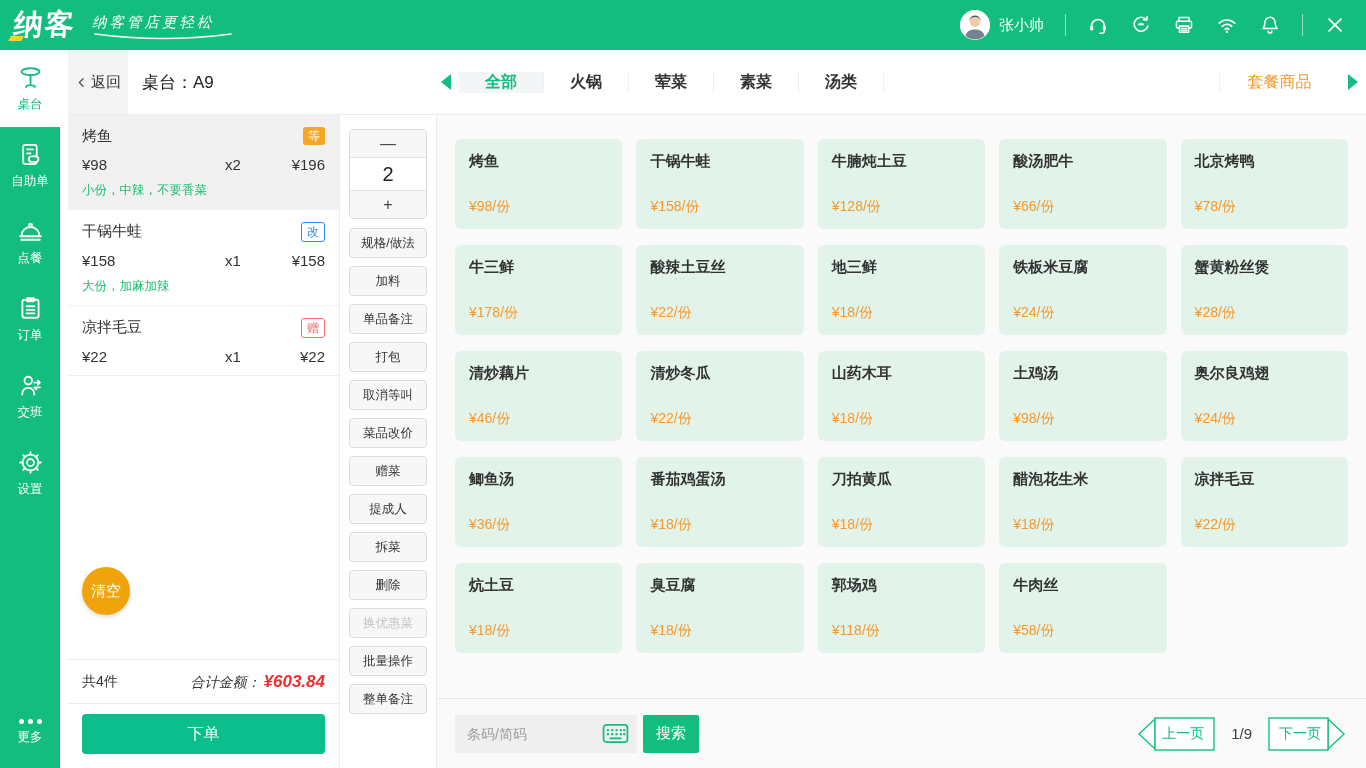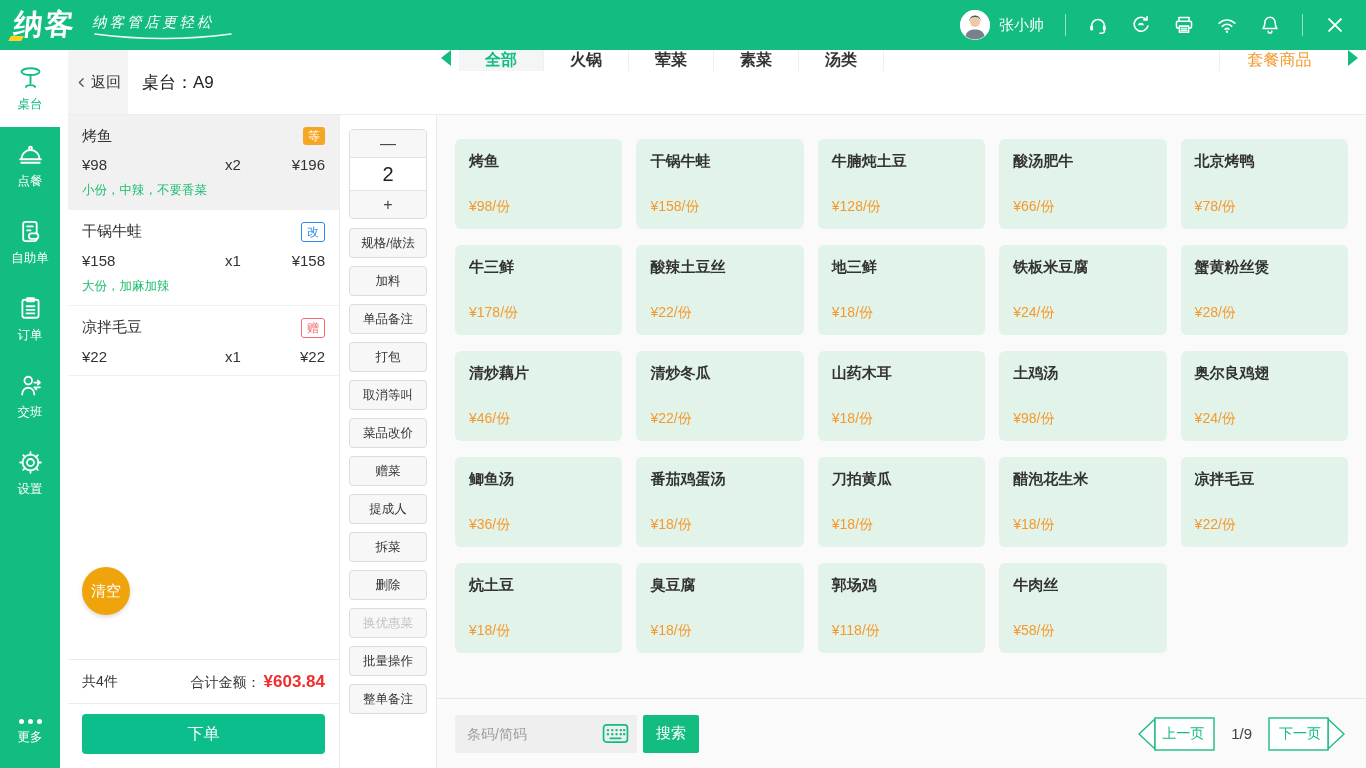--- a/index.html
+++ b/index.html
@@ -37,21 +37,21 @@
   .dots { display:flex; gap:4px; }
   .dots i { width:5px; height:5px; border-radius:50%; background:currentColor; }
 
   .content { flex:1; display:flex; flex-direction:column; background:#fff; padding-left:8px; min-width:0; }
 
   
   .header-strip { flex:0 0 65px; display:flex; align-items:stretch; border-bottom:1px solid #ececec; background:#fff; }
   .back-btn { width:60px; background:#f4f4f4; border:none; display:flex; align-items:center; justify-content:center; gap:3px; font-size:15px; color:#333; cursor:pointer; }
   .back-btn svg { width:13px; height:13px; color:#555; }
   .table-title { display:flex; align-items:center; margin-left:14px; width:290px; font-size:17px; color:#222; }
-  .tabs { flex:1; display:flex; align-items:flex-start; min-width:0; }
+  .tabs { flex:1; display:flex; align-items:center; min-width:0; }
   .tab-arrow { width:27px; border:none; background:none; display:flex; align-items:center; justify-content:center; cursor:pointer; }
   .tri-left { width:0; height:0; border-style:solid; border-width:8px 10px 8px 0; border-color:transparent var(--brand-green,#13bd80) transparent transparent; }
   .tri-right { width:0; height:0; border-style:solid; border-width:8px 0 8px 10px; border-color:transparent transparent transparent var(--brand-green,#13bd80); }
   .tab { width:85px; border:none; border-right:1px solid #f0f0f0; background:#fff; font-size:16px; font-weight:bold; color:#333; cursor:pointer; }
   .tab:first-of-type { border-left:1px solid #f0f0f0; }
   .tab.active { background:#f4f5f6; color:var(--brand-green,#13bd80); }
   .tabs-spacer { flex:1; }
   .combo-btn { width:120px; border:none; border-left:1px solid #f0f0f0; background:#fff; color:var(--accent-orange,#f5992e); font-size:16px; font-weight:normal; cursor:pointer; }
 
   .content-row { flex:1; display:flex; min-height:0; }
@@ -66,21 +66,21 @@
   .badge { font-size:12px; line-height:1; padding:3px 5px; border-radius:3px; }
   .badge-wait { background:var(--badge-wait,#f5a623); color:#fff; }
   .badge-modify { border:1px solid var(--badge-modify,#2d8cf0); color:var(--badge-modify,#2d8cf0); background:#fff; }
   .badge-gift { border:1px solid var(--badge-gift,#f56c6c); color:var(--badge-gift,#f56c6c); background:#fff; }
   .o-row2 { display:grid; grid-template-columns:1fr 44px 70px; margin-top:10px; font-size:15px; color:#333; }
   .o-qty { text-align:center; }
   .o-total { text-align:right; }
   .o-note { margin-top:9px; font-size:12.5px; color:var(--note-green,#1abd6e); }
   .clear-btn { margin:auto 0 44px 14px; width:48px; height:48px; border-radius:50%; border:none; background:var(--clear-orange,#f0a40c); color:#fff; font-size:15px; cursor:pointer; box-shadow:0 2px 4px rgba(0,0,0,.15); }
   .order-summary { flex:0 0 44px; border-top:1px solid #ebebeb; display:flex; align-items:center; padding:0 14px; font-size:14px; color:#333; }
-  .sum-right { margin-left:auto; display:flex; align-items:baseline; gap:3px; }
+  .sum-right { margin-left:auto; display:flex; align-items:baseline; gap:3px;font-style:italic; }
   .sum-amount { color:var(--total-red,#f12d2d); font-size:17px; font-weight:bold; }
   .order-submit { border-top:1px solid #ebebeb; padding:10px 14px 14px; }
   .submit-btn { width:100%; height:40px; background:var(--submit-green,#0bbe8c); border:none; border-radius:4px; color:#fff; font-size:16px; cursor:pointer; }
 
   
   .action-strip { flex:0 0 96px; border-right:1px solid #ececec; padding:14px 9px 0; display:flex; flex-direction:column; align-items:center; background:#fff; }
   .stepper { width:78px; border:1px solid #dcdcdc; border-radius:4px; overflow:hidden; margin-bottom:9px; background:#fff; }
   .step-btn { display:block; width:100%; height:27px; background:#f7f7f7; border:none; font-size:16px; color:#444; cursor:pointer; }
   .step-qty { height:34px; display:flex; align-items:center; justify-content:center; font-size:20px; color:#222; border-top:1px solid #e4e4e4; border-bottom:1px solid #e4e4e4; }
   .act-btn { width:78px; height:30px; margin-bottom:8px; background:#f7f7f7; border:1px solid #dcdcdc; border-radius:4px; font-size:12.5px; color:#333; cursor:pointer; padding:0; }
@@ -188,34 +188,34 @@
 
     <nav class="sidebar">
       <button class="side-item active">
         <svg viewBox="0 0 24 24" fill="none" stroke="currentColor" stroke-width="1.7" stroke-linecap="round" stroke-linejoin="round">
           <ellipse cx="12" cy="6.8" rx="8" ry="3"></ellipse>
           <path d="M12 9.8v7.4 M8 20.4c1-2.2 7-2.2 8 0"></path>
         </svg>
         <span class="side-label">桌台</span>
       </button>
       <button class="side-item">
+        <svg viewBox="0 0 24 24" fill="none" stroke="currentColor" stroke-width="1.6" stroke-linecap="round" stroke-linejoin="round">
+          <rect x="5.5" y="3.5" width="12" height="17" rx="2"></rect>
+          <path d="M9 7.5h5 M9 11h3"></path>
+          <rect x="10.5" y="13.6" width="8.5" height="5" rx="2.4" fill="#13bd80"></rect>
+        </svg>
+        <span class="side-label">自助单</span>
+      </button>
+      <button class="side-item">
         <svg viewBox="0 0 24 24" fill="none" stroke="currentColor" stroke-width="1.7" stroke-linecap="round" stroke-linejoin="round">
           <path d="M4 16a8 8 0 0 1 16 0"></path>
           <path d="M2.8 16.2h18.4 M3.8 19.4h16.4"></path>
           <circle cx="12" cy="6.4" r="1.3"></circle>
         </svg>
         <span class="side-label">点餐</span>
-      </button>
-      <button class="side-item">
-        <svg viewBox="0 0 24 24" fill="none" stroke="currentColor" stroke-width="1.6" stroke-linecap="round" stroke-linejoin="round">
-          <rect x="5.5" y="3.5" width="12" height="17" rx="2"></rect>
-          <path d="M9 7.5h5 M9 11h3"></path>
-          <rect x="10.5" y="13.6" width="8.5" height="5" rx="2.4" fill="#13bd80"></rect>
-        </svg>
-        <span class="side-label">自助单</span>
       </button>
       <button class="side-item">
         <svg viewBox="0 0 24 24" fill="none" stroke="currentColor" stroke-width="1.6" stroke-linecap="round" stroke-linejoin="round">
           <rect x="4.8" y="4.2" width="14.4" height="16" rx="2"></rect>
           <path d="M9 2.8h6v2.8H9z"></path>
           <path d="M8.5 10h7 M8.5 13.2h7 M8.5 16.4h7"></path>
         </svg>
         <span class="side-label">订单</span>
       </button>
       <button class="side-item">

